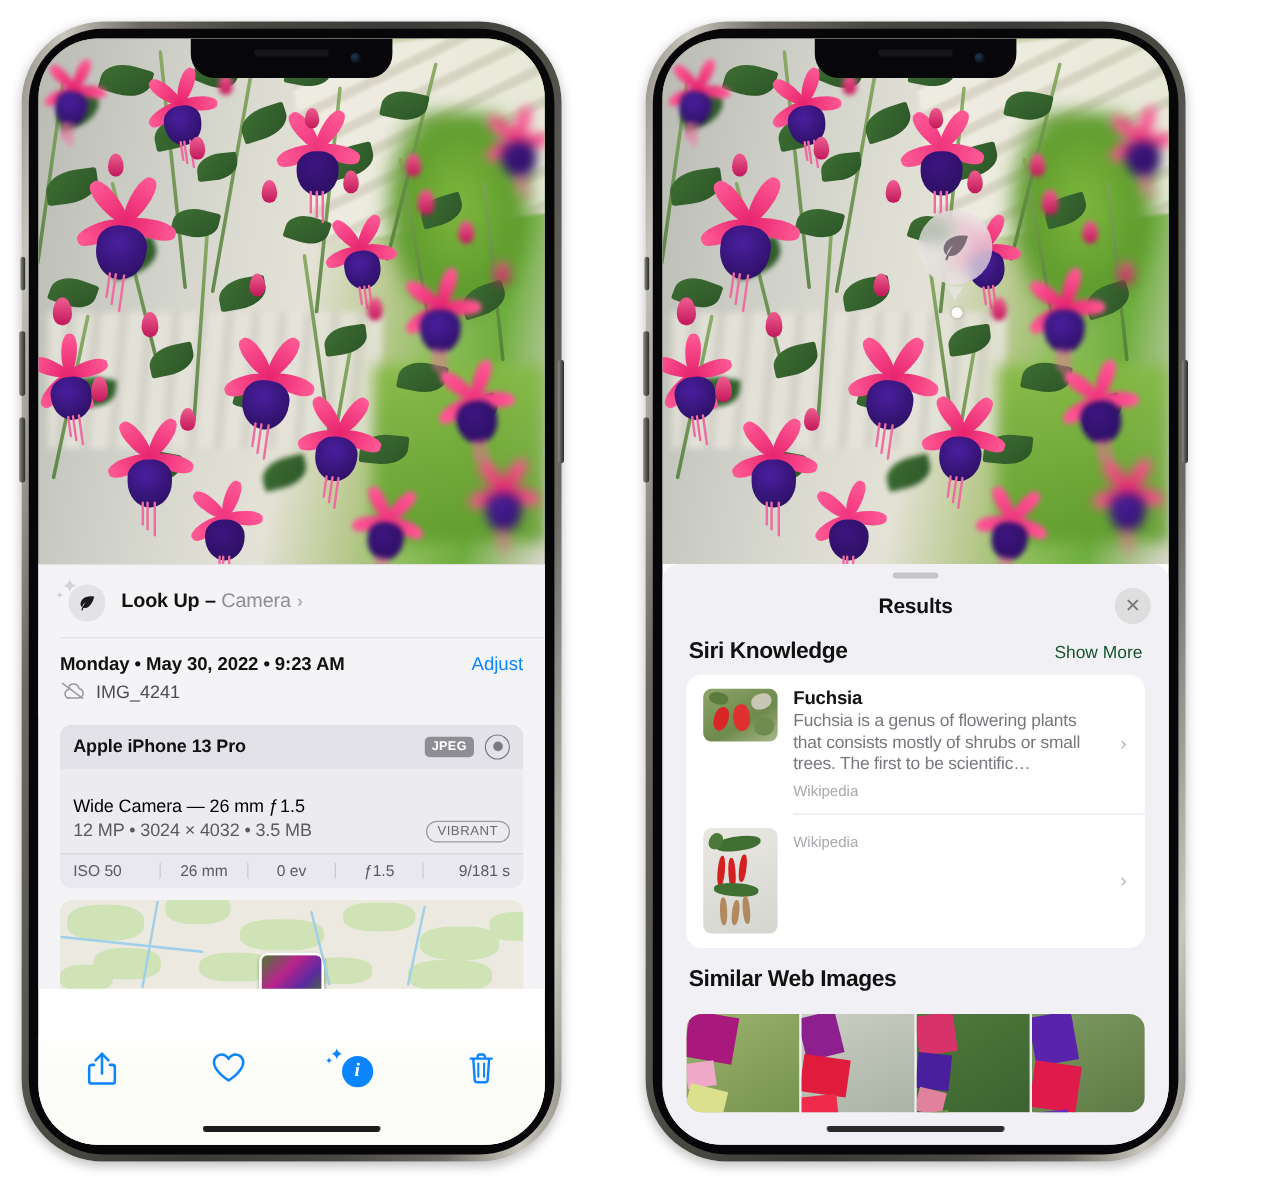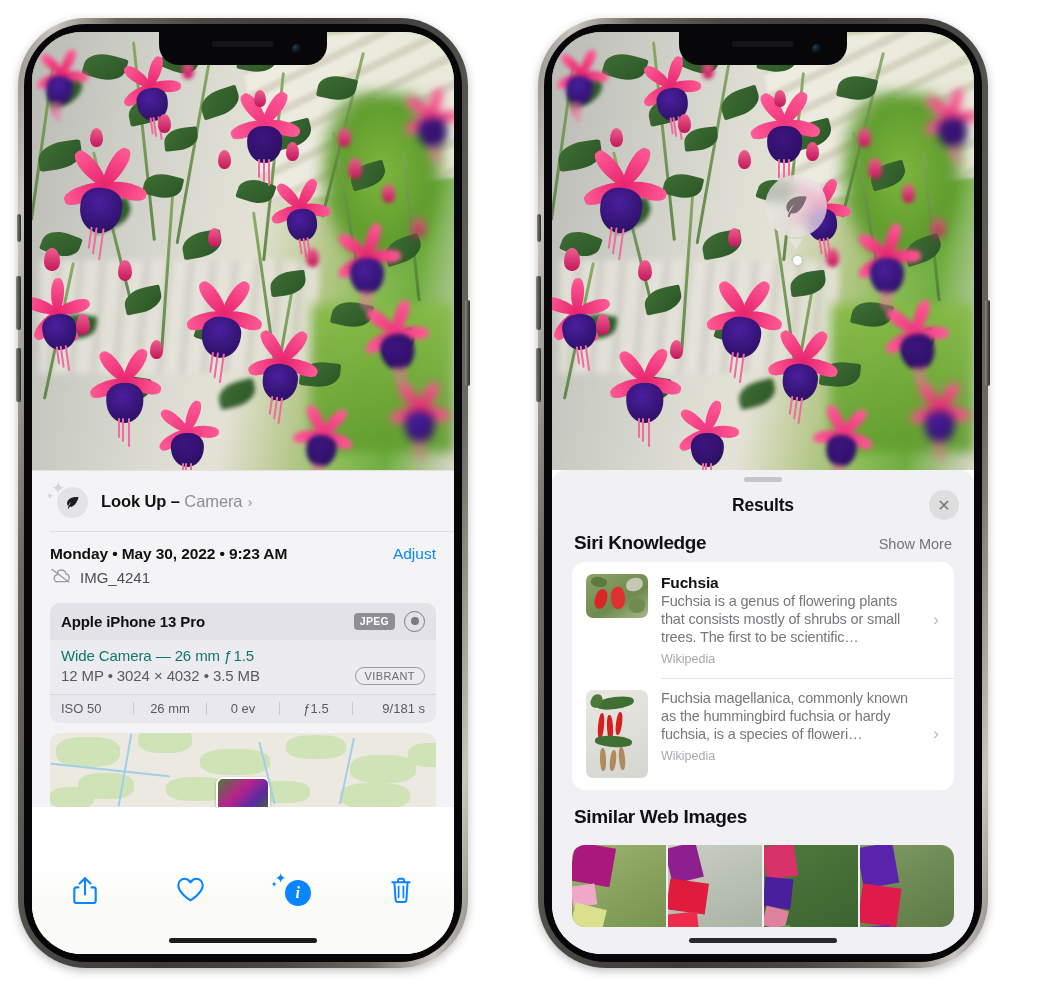--- a/index.html
+++ b/index.html
@@ -127,21 +127,21 @@
   .camcard .dev{font-size:15px;font-weight:bold;color:#111;letter-spacing:-.1px;}
   .r1-right{display:flex;align-items:center;gap:9px;}
   .badge-jpeg{
     background:#8e8e95;color:#fff;font-size:10.5px;font-weight:bold;
     padding:2.5px 6px;border-radius:4px;letter-spacing:.3px;
   }
   .aperture-ico{width:19px;height:19px;border-radius:50%;border:1.6px solid #7a7a80;
     display:flex;align-items:center;justify-content:center;}
   .aperture-ico i{display:block;width:8px;height:8px;border-radius:50%;background:#7a7a80;}
   .camcard .r2{padding:7px 11px 9px;background:#ebebf0;}
-  .lens{font-size:15px;color:#0f766e;letter-spacing:-.1px;}
+  .lens{font-size:15px;color:#000000;letter-spacing:-.1px;margin-top:16px;}
   .specs-line{display:flex;align-items:center;justify-content:space-between;margin-top:3px;}
   .specs{font-size:15px;color:#5a5a60;letter-spacing:-.1px;}
   .badge-vibrant{
     border:1px solid #9a9aa0;border-radius:10px;color:#6b6b71;
     font-size:11px;padding:2px 9px;letter-spacing:.4px;
   }
   .camcard .r3{
     display:flex;align-items:center;padding:6px 11px 7px;background:#e8e8ee;
     border-top:.5px solid #d7d7de;
   }
@@ -204,21 +204,21 @@
   .grabber{width:38px;height:5px;border-radius:3px;background:#c4c4ca;margin:7px auto 0;}
   .res-head{position:relative;height:46px;display:flex;align-items:center;justify-content:center;}
   .res-title{font-size:17.5px;font-weight:bold;color:#111;letter-spacing:-.2px;}
   .close-btn{
     position:absolute;right:15px;top:50%;transform:translateY(-50%);
     width:30px;height:30px;border-radius:50%;background:#dededf;
     display:flex;align-items:center;justify-content:center;color:#76767c;font-size:16px;
   }
   .sec-head{display:flex;align-items:baseline;justify-content:space-between;padding:4px 22px 8px;}
   .sec-title{font-size:19px;font-weight:bold;color:#111;letter-spacing:-.35px;}
-  .show-more{font-size:14.5px;color:#737373;}
+  .show-more{font-size:14.5px;color:#14532d;}
   .kcard{margin:0 20px;background:#fff;border-radius:13px;overflow:hidden;}
   .krow{display:flex;align-items:flex-start;padding:12px 12px 12px 14px;gap:13px;}
   .kthumb{width:62px;height:44px;border-radius:7px;flex:none;overflow:hidden;position:relative;
     background:linear-gradient(160deg,#8fa86a,#6b8c4a);}
   .kthumb.tall{height:88px;background:linear-gradient(160deg,#e7e5e0,#cfd0cb);}
   .kthumb .bl{position:absolute;border-radius:50% 40% 50% 40%;}
   .kbody{flex:1;min-width:0;}
   .ktitle{font-size:15.5px;font-weight:bold;color:#111;letter-spacing:-.15px;margin-bottom:1px;}
   .kdesc{font-size:14.5px;color:#77777d;line-height:1.24;letter-spacing:-.15px;}
   .ksrc{font-size:12.5px;color:#a8a8ae;margin-top:5px;}
@@ -890,21 +890,20 @@
                 <div class="bl" style="left: 20%; top: 26%; width: 10%; height: 30%; background: rgb(212, 32, 32); transform: rotate(4deg);"></div>
                 <div class="bl" style="left: 34%; top: 28%; width: 9%; height: 28%; background: rgb(212, 32, 32); transform: rotate(-4deg);"></div>
                 <div class="bl" style="left: 48%; top: 24%; width: 9%; height: 26%; background: rgb(212, 32, 32); transform: rotate(6deg);"></div>
                 <div class="bl" style="left: 14%; top: 52%; width: 60%; height: 12%; background: rgb(63, 111, 51); transform: rotate(5deg);"></div>
                 <div class="bl" style="left: 22%; top: 66%; width: 9%; height: 26%; background: rgb(176, 138, 94); transform: rotate(-3deg);"></div>
                 <div class="bl" style="left: 38%; top: 68%; width: 9%; height: 24%; background: rgb(176, 138, 94); transform: rotate(5deg);"></div>
                 <div class="bl" style="left: 54%; top: 64%; width: 9%; height: 26%; background: rgb(176, 138, 94); transform: rotate(-6deg);"></div>
                 <div class="bl" style="left: 8%; top: 4%; width: 18%; height: 16%; background: rgb(77, 122, 58); transform: rotate(20deg);"></div>
               </div>
             <div class="kbody">
-              <div class="kdesc">Fuchsia magellanica, commonly known as the hummingbird fuchsia or hardy fuchsia, is a species of floweri…</div>
               <div class="ksrc">Wikipedia</div>
             </div>
             <div class="kchev">›</div>
           </div>
         </div>
 
         <div class="sec-head" style="padding-top:16px;">
           <div class="sec-title">Similar Web Images</div>
         </div>
         <div class="strip">

